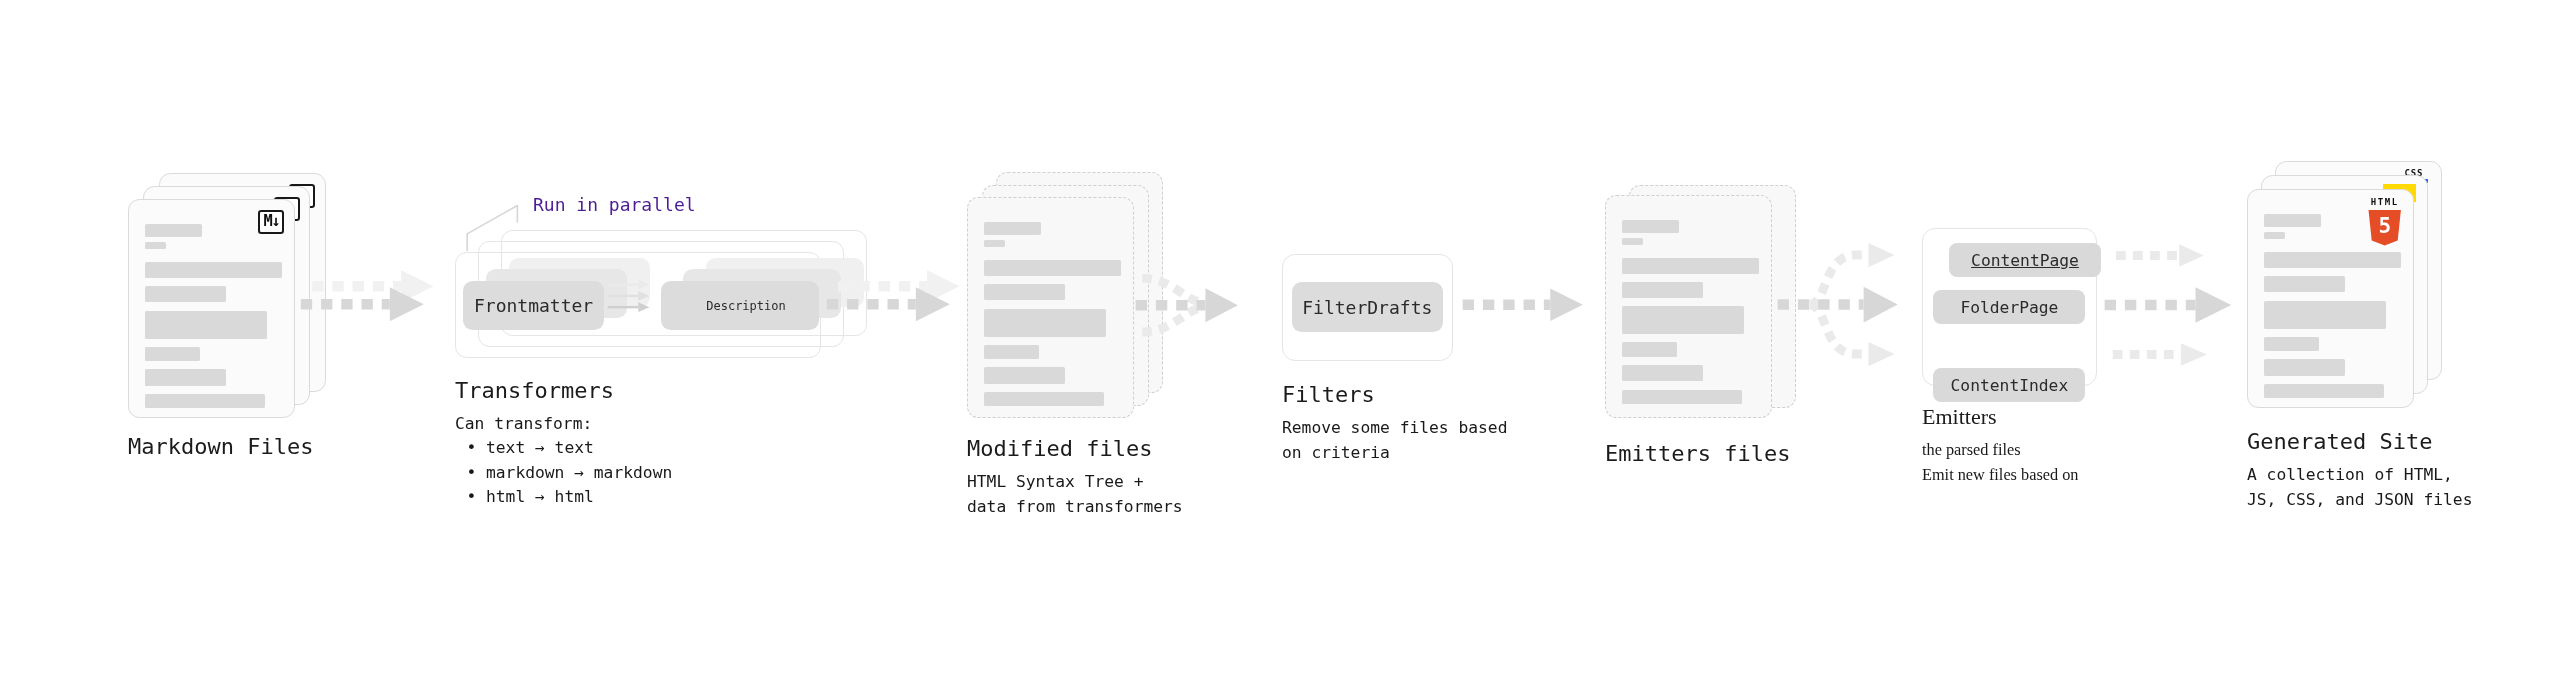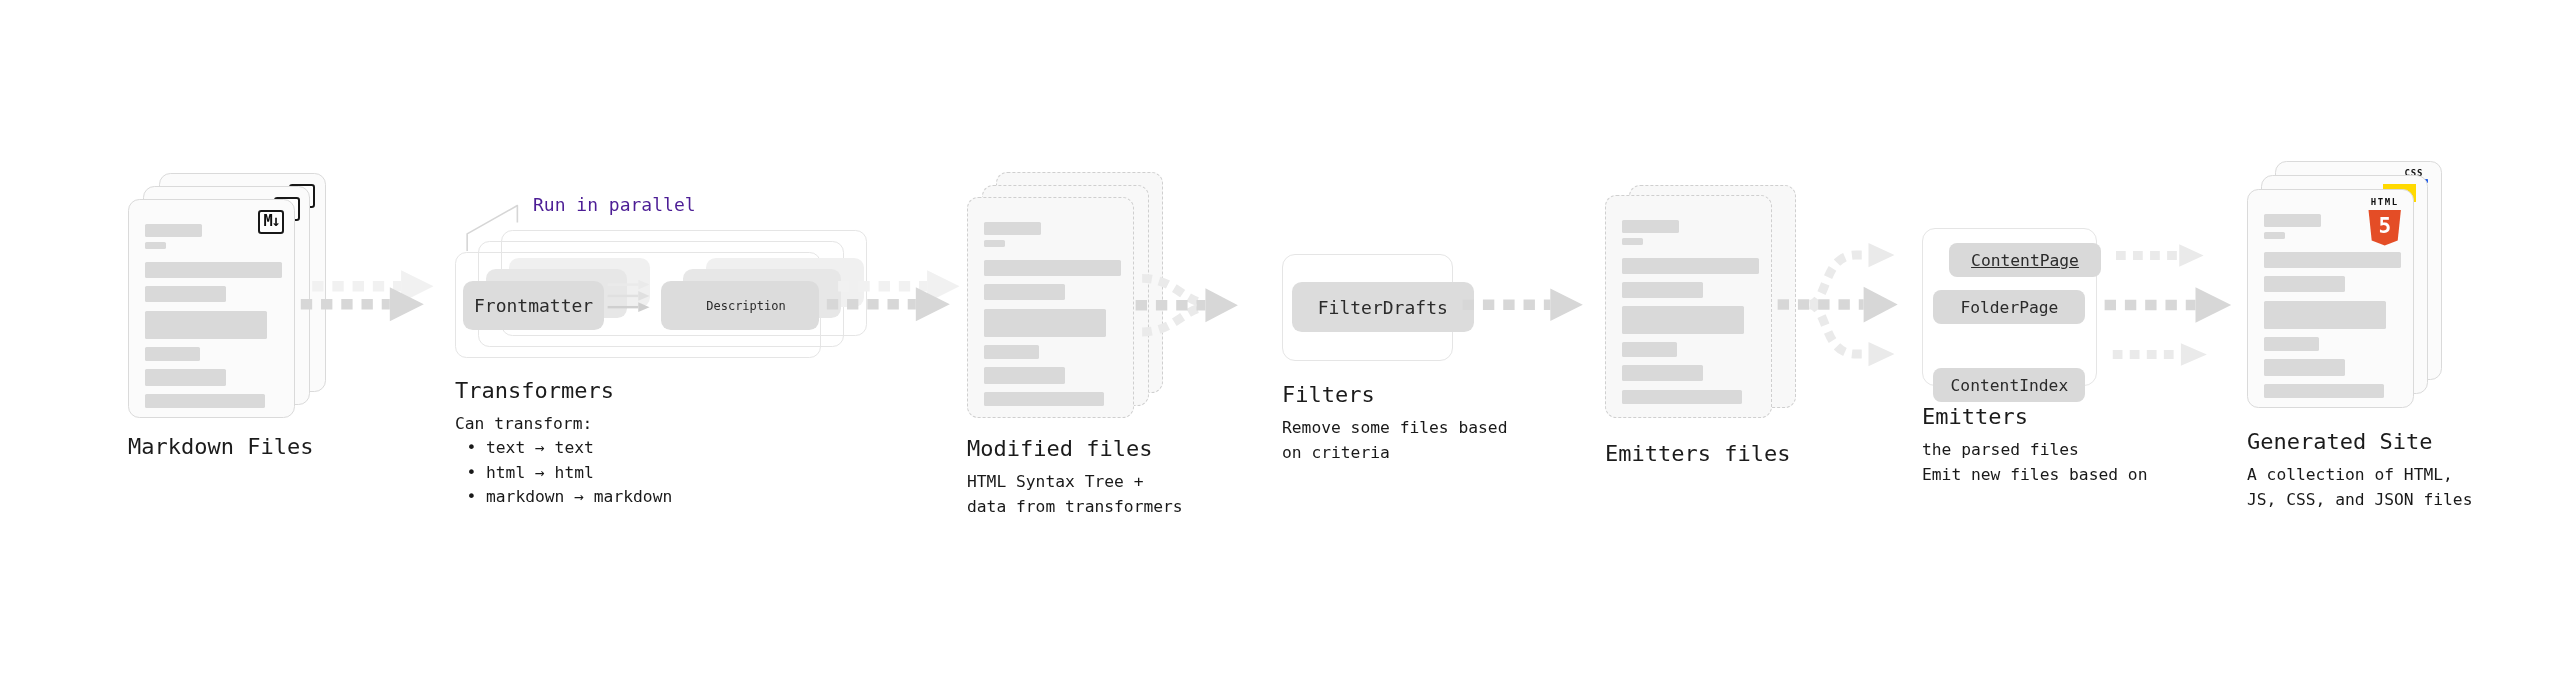--- a/index.html
+++ b/index.html
@@ -132,22 +132,22 @@
         <path d="M2,37 H40" stroke="#cfcfcf" stroke-width="3" fill="none"></path>
           <polygon points="40,31 54,37 40,43" fill="#cfcfcf"></polygon>
       </svg>
     </div>
     <div class="label-block" style="margin-top:19.5px;">
       <div class="node-title">Transformers</div>
       <div class="node-desc">
         <div class="line">Can transform:</div>
         <div class="bullets">
           <div class="line">• text → text</div>
+          <div class="line">• markdown → markdown</div>
           <div class="line">• html → html</div>
-          <div class="line">• markdown → markdown</div>
         </div>
       </div>
     </div>
   </div>
 
   <svg class="arr" style="left:825px;top:254px;" width="142" height="89" viewBox="0 0 175 110">
     <path class="dashg" d="M16,40 H126"></path>
       <polygon class="headg" points="126,20 166,40 126,60"></polygon>
     <path class="dashm" d="M2,62 H112"></path>
       <polygon class="headm" points="112,41 154,62 112,83"></polygon>
@@ -182,21 +182,21 @@
   <svg class="arr" style="left:1134px;top:257px;" width="138" height="98" viewBox="0 0 170 120">
     <path class="dashc" d="M10,26 C45,26 60,50 80,55"></path>
     <path class="dashc" d="M10,92 C45,92 60,68 80,63"></path>
     <path class="dashm" d="M2,59 H88"></path>
       <polygon class="headm" points="88,38 128,59 88,80"></polygon>
   </svg>
 
   <div class="node" style="left:1282px;top:254px;width:276px;">
     <div class="graphic" style="width:171px;height:107px;">
       <div class="obox" style="left:0;top:0;width:171px;height:107px;"></div>
-      <div class="pill" style="left:9.8px;top:28.4px;width:182px;height:50px;font-size:18px;">FilterDrafts</div>
+      <div class="pill" style="left:9.8px;top:28.4px;width:151px;height:50px;font-size:18px;">FilterDrafts</div>
     </div>
     <div class="label-block" style="margin-top:21px;">
       <div class="node-title">Filters</div>
       <div class="node-desc">
         <div class="line">Remove some files based</div>
         <div class="line">on criteria</div>
       </div>
     </div>
   </div>
 
@@ -235,21 +235,21 @@
       <polygon class="headm" points="108,55 150,77 108,99"></polygon>
   </svg>
 
   <div class="node" style="left:1922px;top:228px;width:293px;">
     <div class="graphic" style="width:175px;height:158px;">
       <div class="obox" style="left:0;top:0;width:175px;height:158px;"></div>
       <div class="pill em" style="left:27px;top:15.4px;text-decoration:underline;">ContentPage</div>
       <div class="pill em" style="left:11.4px;top:62px;">FolderPage</div>
       <div class="pill em" style="left:11.4px;top:108px;margin-top:32px;">ContentIndex</div>
     </div>
-    <div class="label-block" style="margin-top:18px;">
+    <div class="label-block" style="margin-top:18px;font-family:Liberation Serif, serif;">
       <div class="node-title">Emitters</div>
       <div class="node-desc">
         <div class="line">the parsed files</div>
         <div class="line">Emit new files based on</div>
       </div>
     </div>
   </div>
 
   <svg class="arr" style="left:2103px;top:244px;" width="142" height="122" viewBox="0 0 175 150">
     <path class="dashc" d="M16,14 H94"></path>

